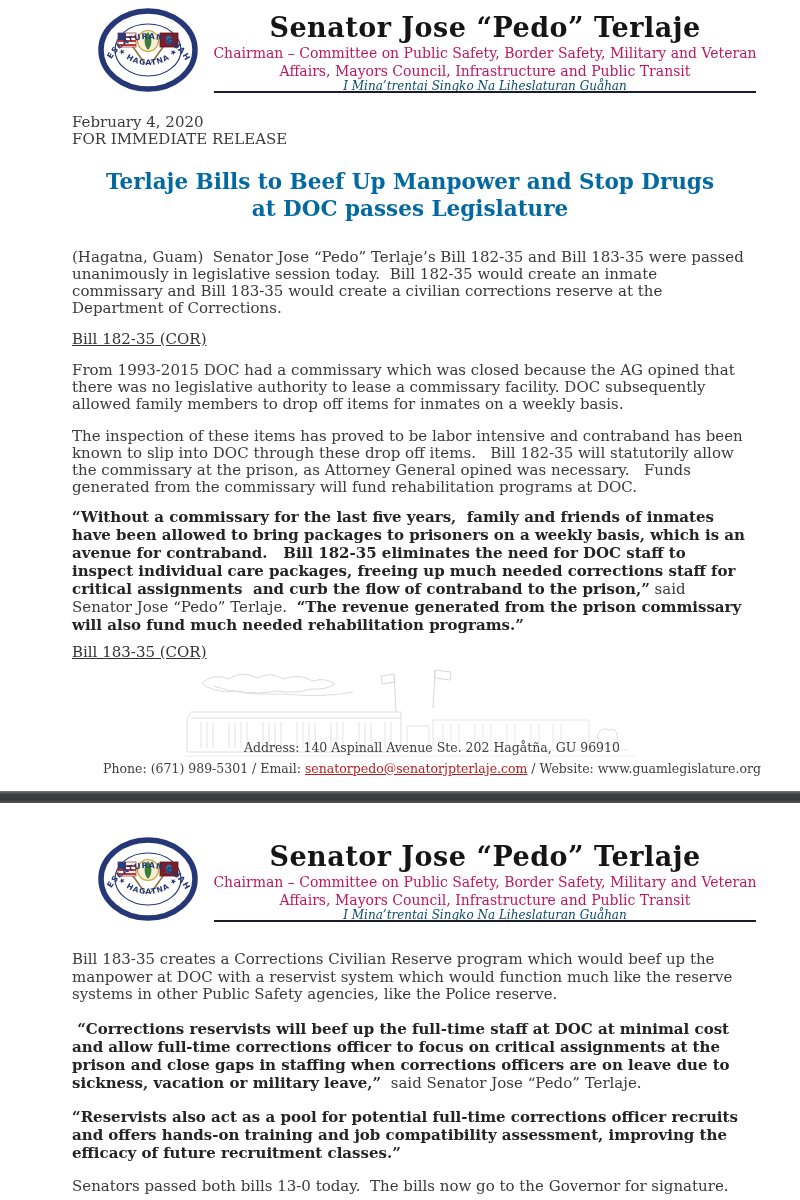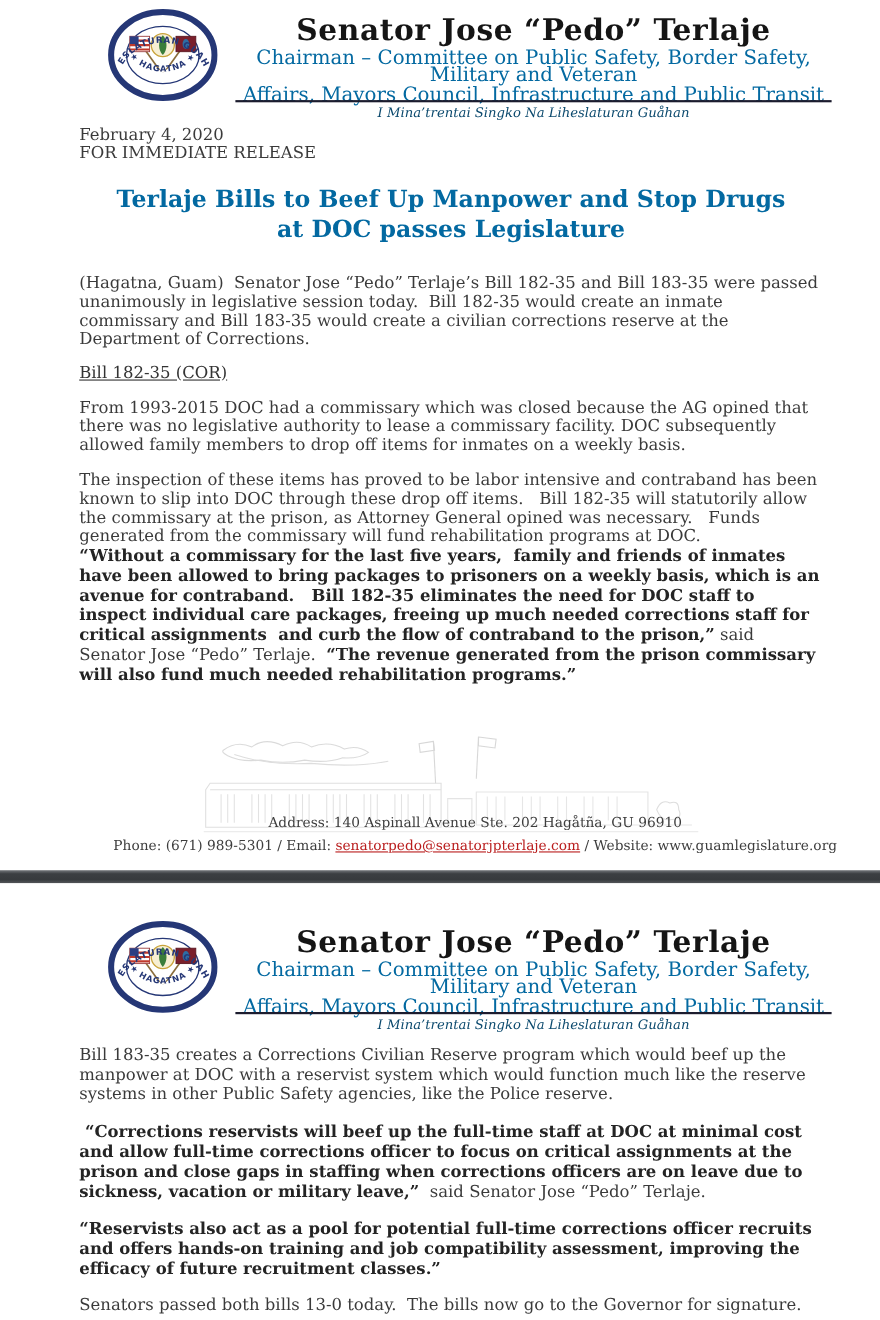--- a/index.html
+++ b/index.html
@@ -20,39 +20,39 @@
 
   
   .letterhead { position: relative; height: 110px; }
   .page-2 .letterhead { margin-top: 26px; }
   .seal { position: absolute; left: 98px; top: 8px; width: 100px; height: 84px; }
   .lh-text { position: absolute; left: 212px; width: 546px; top: 13px; text-align: center; }
   .lh-title {
     font-size: 27px; font-weight: bold; color: #151515;
     letter-spacing: 0.5px; line-height: 30px;
   }
-  .lh-sub { font-size: 18px; color: #0369a1; line-height: 16px; margin-top: 2px; }
+  .lh-sub { font-size: 14px; color: #be185d; line-height: 16px; margin-top: 2px; }
   .lh-it  { font-size: 12px; font-style: italic; color: #0c4a6e; line-height: 15px; }
   .lh-rule { position: absolute; left: 214px; width: 542px; top: 91px; border-top: 2px solid #1c1c2e; }
 
   
   .content { padding: 0 52px 0 72px; font-size: 15px; line-height: 17px; }
   .content p, .content .heading { white-space: pre-wrap; }
   .date-block { margin-top: 4px; }
   .headline {
     margin-top: 20px; text-align: center;
     font-size: 21.5px; font-weight: bold; color: #0369a1; line-height: 27px;
     font-family: "DejaVu Serif", "Liberation Serif", serif;
   }
   .intro { margin-top: 27px; }
   .heading { text-decoration: underline; color: #333; }
   .h-182 { margin-top: 14px; }
   .history { margin-top: 14px; }
   .inspection { margin-top: 15px; }
-  .quote { margin-top: 0; font-weight: bold; color: #242424; line-height: 18px; }
+  .quote { margin-top: 12px; font-weight: bold; color: #242424; line-height: 18px; }
   .quote .regular { font-weight: normal; color: #3a3a3a; }
   .h-183 { margin-top: 10px; }
 
   
   .watermark { position: absolute; left: 185px; top: 666px; opacity: 0.55; }
   .footer-line { position: absolute; left: 64px; right: 0; text-align: center; font-size: 12.5px; color: #3d3d3d; }
   .address-line { top: 740px; }
   .contact-line { top: 761px; }
   .email-link { color: #b91c1c; text-decoration: underline; cursor: pointer; }
 
@@ -112,20 +112,21 @@
     </div>
     <div class="headline">
       <div>Terlaje Bills to Beef Up Manpower and Stop Drugs</div>
       <div>at DOC passes Legislature</div>
     </div>
     <p class="intro">(Hagatna, Guam)  Senator Jose “Pedo” Terlaje’s Bill 182-35 and Bill 183-35 were passed unanimously in legislative session today.  Bill 182-35 would create an inmate commissary and Bill 183-35 would create a civilian corrections reserve at the Department of Corrections.</p>
     <p class="heading h-182">Bill 182-35 (COR)</p>
     <p class="history">From 1993-2015 DOC had a commissary which was closed because the AG opined that there was no legislative authority to lease a commissary facility. DOC subsequently allowed family members to drop off items for inmates on a weekly basis.</p>
     <p class="inspection">The inspection of these items has proved to be labor intensive and contraband has been known to slip into DOC through these drop off items.   Bill 182-35 will statutorily allow the commissary at the prison, as Attorney General opined was necessary.   Funds generated from the commissary will fund rehabilitation programs at DOC.</p>
     <p class="quote"><span>“Without a commissary for the last five years,  family and friends of inmates have been allowed to bring packages to prisoners on a weekly basis, which is an avenue for contraband.   Bill 182-35 eliminates the need for DOC staff to inspect individual care packages, freeing up much needed corrections staff for critical assignments  and curb the flow of contraband to the prison,”</span><span class="regular"> said Senator Jose “Pedo” Terlaje.  </span><span>“The revenue generated from the prison commissary will also fund much needed rehabilitation programs.”</span></p>
+    <p class="heading h-183">Bill 183-35 (COR)</p>
   </div>
 
   <svg class="watermark" width="450" height="96" viewBox="0 0 450 96">
     <g stroke="#c6c6c6" fill="none" stroke-width="1">
       <path d="M18,16 q12,-9 26,-3 q12,-9 28,-1 q14,-7 26,1 q16,-6 30,2 q12,-4 22,3 q-8,6 -24,5 q-14,5 -34,2 q-20,4 -40,0 q-18,2 -30,-4 q-6,-3 -4,-5 Z" stroke="#bdbdbd"></path>
       <path d="M28,20 q30,10 70,8 q40,4 70,-2" stroke="#c2c2c2"></path>
       <path d="M2,52 L6,46 L216,46 L216,86 L2,86 Z"></path>
       <line x1="6" y1="52" x2="216" y2="52"></line>
       <g stroke="#cccccc">
         <line x1="16" y1="56" x2="16" y2="82"></line>

